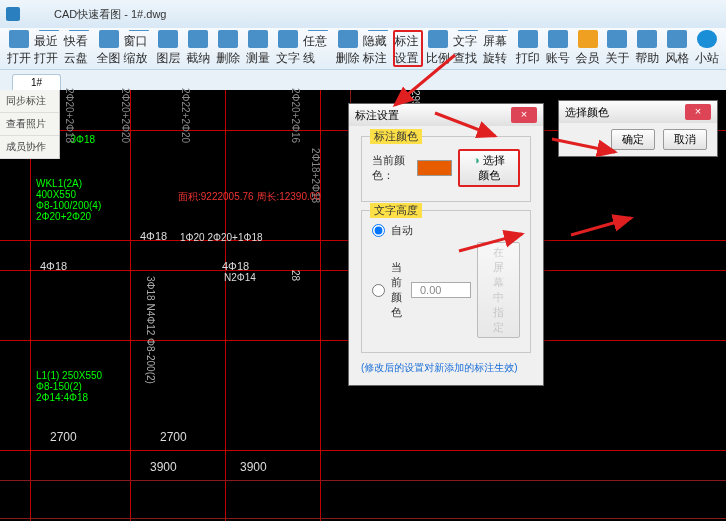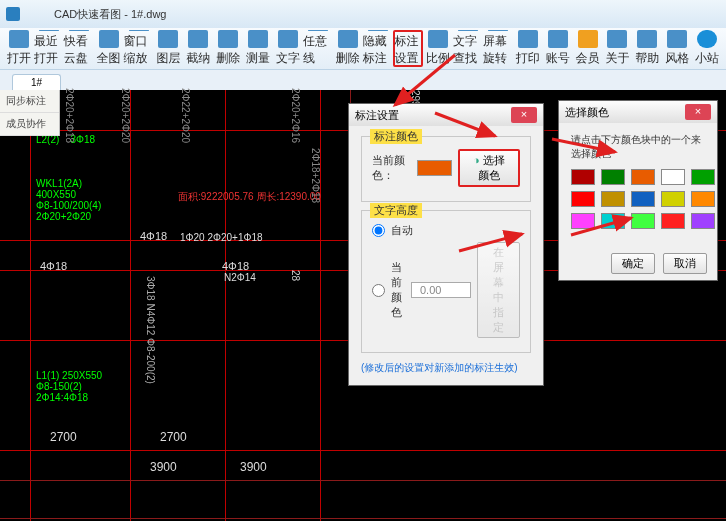--- a/index.html
+++ b/index.html
@@ -150,20 +150,21 @@
     </div>
   </div>
 
 <div class="tabbar">
   <div class="tab">1#</div>
 </div>
 
 <div class="main">
   <div class="sidepanel" id="sidepanel">
       <div>同步标注</div>
+      <div>查看照片</div>
       <div>成员协作</div>
     </div>
   <div class="canvas">
 
     <div class="vline" style="left:30px"></div>
     <div class="vline" style="left:130px"></div>
     <div class="vline" style="left:225px"></div>
     <div class="vline" style="left:320px"></div>
     <div class="vline" style="left:350px;top:0;height:180px;background:#8a1a1a"></div>
     <div class="hline" style="top:40px"></div>
@@ -235,40 +236,20 @@
     </div>
     <div class="note">(修改后的设置对新添加的标注生效)</div>
   </div>
 </div>
 
 <div class="dlg" style="left:558px;top:100px;width:160px">
   <div class="dlg-title">
     <span>选择颜色</span>
     <span class="x">×</span>
   </div>
-  <div class="dlg-body">
-    <div style="font-size:10px">请点击下方颜色块中的一个来选择颜色</div>
-    <div class="palette" id="palette">
-        <div class="sw" style="background: rgb(176, 0, 0);"></div>
-        <div class="sw" style="background: rgb(0, 128, 0);"></div>
-        <div class="sw" style="background: rgb(232, 92, 0);"></div>
-        <div class="sw" style="background: rgb(255, 255, 255);"></div>
-        <div class="sw" style="background: rgb(0, 160, 0);"></div>
-        <div class="sw" style="background: rgb(255, 0, 0);"></div>
-        <div class="sw" style="background: rgb(192, 144, 0);"></div>
-        <div class="sw" style="background: rgb(16, 96, 192);"></div>
-        <div class="sw" style="background: rgb(208, 208, 0);"></div>
-        <div class="sw" style="background: rgb(255, 136, 0);"></div>
-        <div class="sw" style="background: rgb(255, 64, 255);"></div>
-        <div class="sw" style="background: rgb(0, 208, 208);"></div>
-        <div class="sw" style="background: rgb(64, 255, 64);"></div>
-        <div class="sw" style="background: rgb(255, 32, 32);"></div>
-        <div class="sw" style="background: rgb(160, 64, 255);"></div>
-      </div>
-  </div>
   <div class="dlg-foot">
     <button class="btn">确定</button>
     <button class="btn">取消</button>
   </div>
 </div>
 
 <div class="arrow" style="left:385px;top:50px"><svg width="80" height="70">
       <defs>
         <marker id="ah" markerWidth="8" markerHeight="8" refX="6" refY="3" orient="auto">
           <path d="M0,0 L7,3 L0,6 Z" fill="#e02020"></path>

